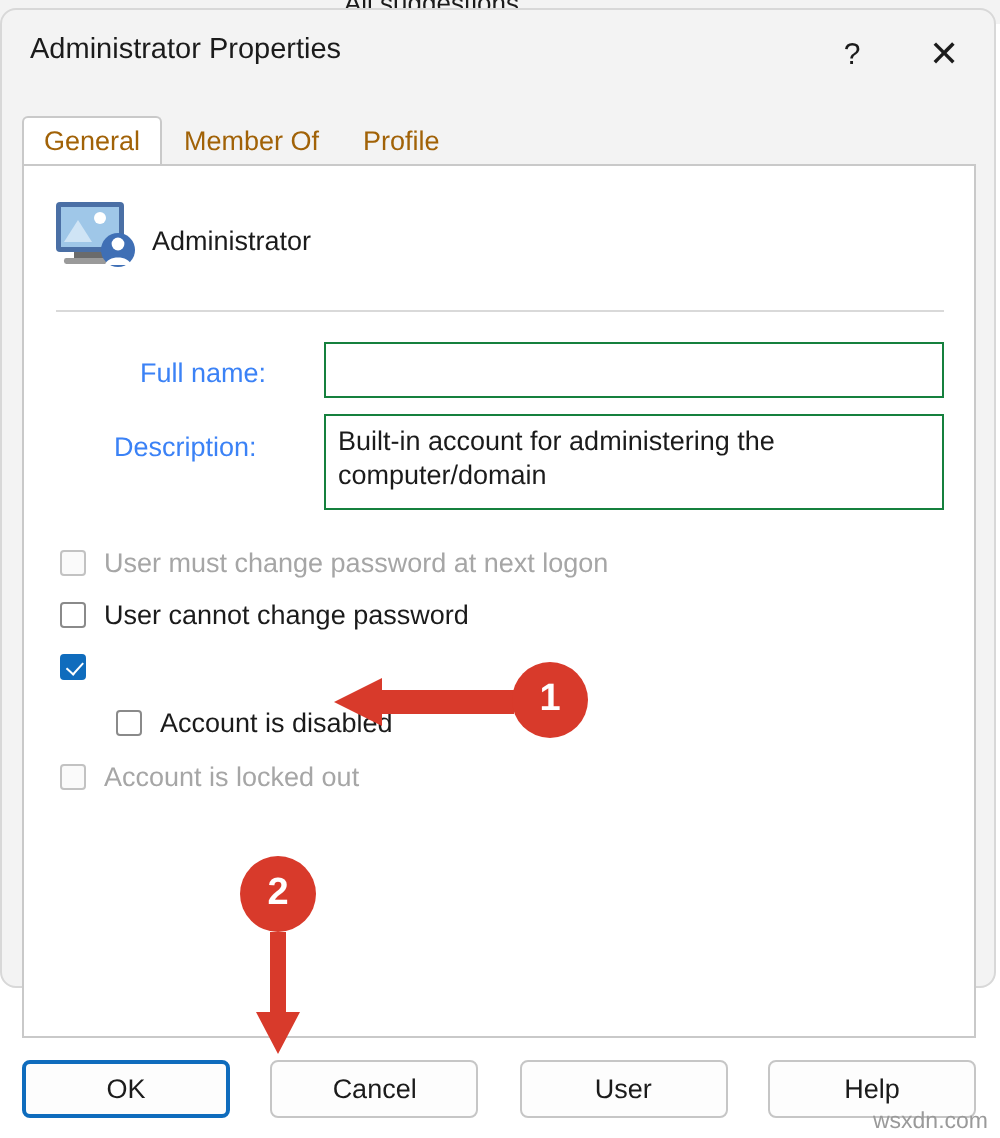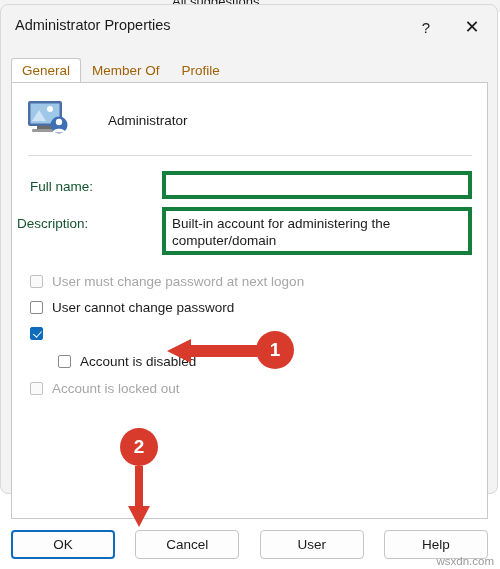--- a/index.html
+++ b/index.html
@@ -118,43 +118,43 @@
     top: 14px;
     display: flex;
     align-items: center;
   }
   .acct-icon {
     width: 50px;
     height: 46px;
     position: relative;
   }
   .acct-name {
-    margin-left: 32px;
     font-size: 13.5px;
     color: #1b1b1b;
   }
 
   .divider {
     position: absolute;
     left: 16px;
     top: 72px;
     width: 444px;
     height: 1px;
     background: #d9d9d9;
   }
   .field-label {
     position: absolute;
     font-size: 13.5px;
-    color: #14532d;
-    white-space: nowrap;
+    color: #3b82f6;
+    white-space: nowrap;
+    margin-left: 40px;
   }
   .field-input {
     position: absolute;
     background: #ffffff;
-    border: 4px solid #15803d;
+    border: 1px solid #15803d;
     box-sizing: border-box;
     font-family: "Liberation Sans", sans-serif;
     font-size: 13.5px;
     color: #1b1b1b;
     padding: 4px 6px;
     line-height: 17px;
   }
 
   #fullname-label { left: 18px; top: 96px; }
   #fullname-input { left: 150px; top: 88px; width: 310px; height: 28px; }

